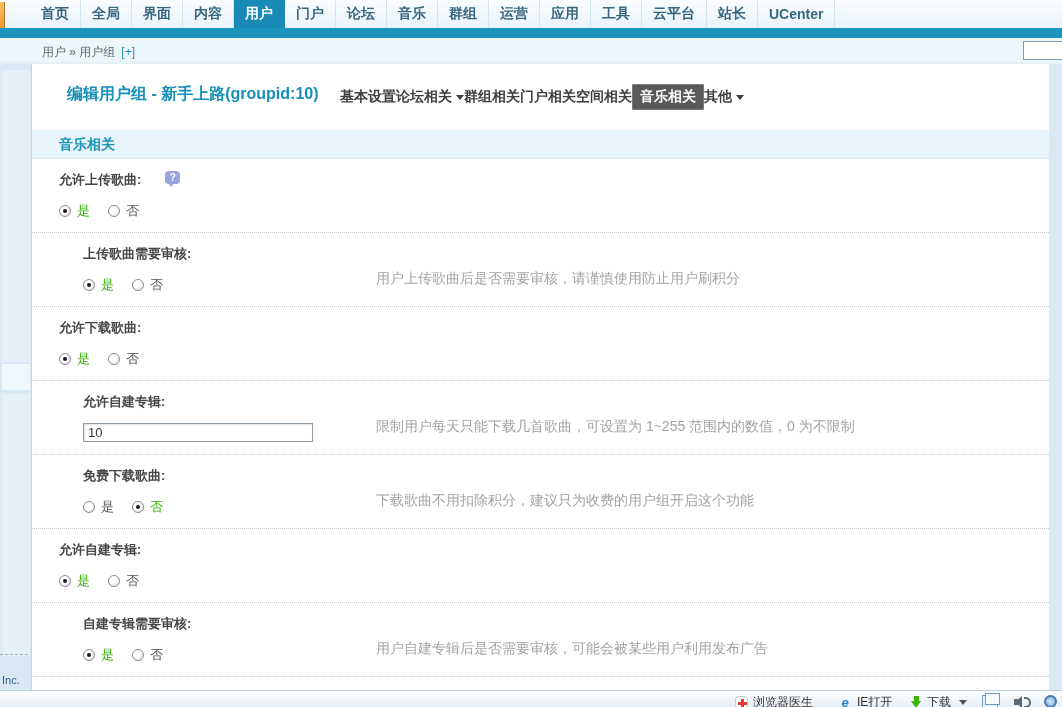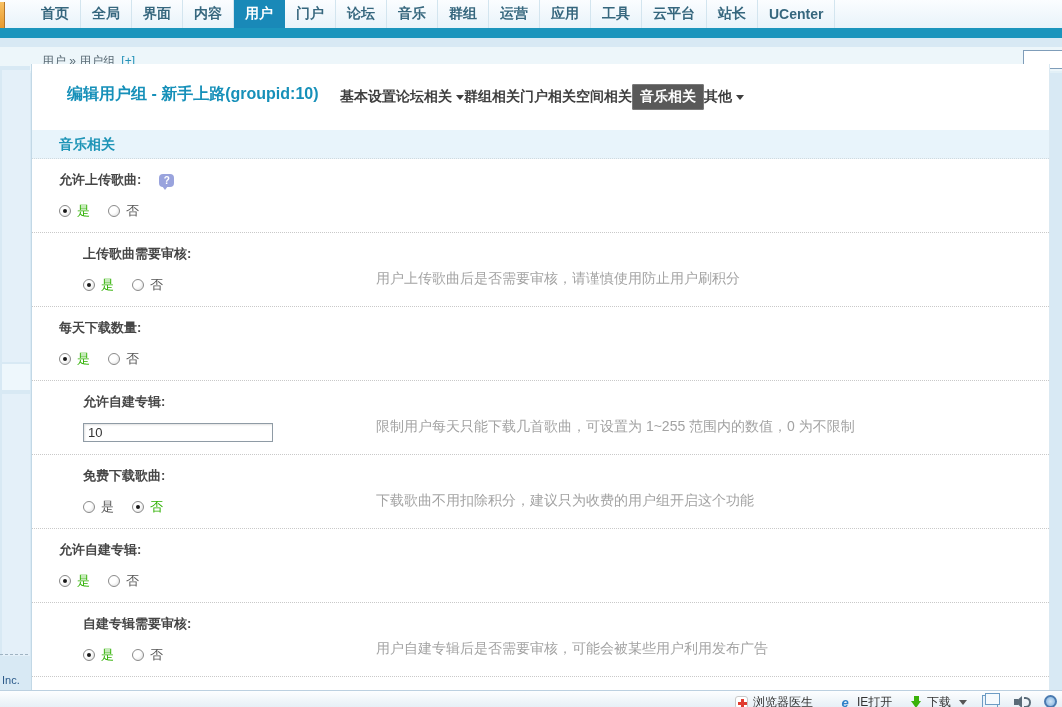--- a/index.html
+++ b/index.html
@@ -18,21 +18,21 @@
     background:linear-gradient(#f8c163,#e89a2e); border-right:1px solid #b5762a; z-index:6;}
   .nav-item {
     display:flex; align-items:center; padding:0 11px; font-size:14px; font-weight:bold;
     color:#36677e; cursor:pointer; border-right:1px solid #d3e5ef; white-space:nowrap;
   }
   .nav-item.active { background:#1989b8; color:#fff; border-right-color:#1989b8; }
   .bluebar { position:absolute; top:28px; left:0; right:0; height:10px; background:#1b95bd; }
   
   .crumbrow {
     position:absolute; top:38px; left:0; right:0; height:26px; background:#edf6fa;
-    border-bottom:2px solid #e2f0f7; font-size:12px; color:#5a6b75;margin-top:9px;
+    border-bottom:2px solid #e2f0f7; font-size:12px; color:#5a6b75;
   }
   .crumbrow .crumb { position:absolute; left:42px; top:6px; }
   .crumb .plus { color:#2291b7; margin-left:6px; cursor:pointer; }
   .crumb-search {
     position:absolute; left:1023px; top:3px; width:60px; height:19px;
     border:1px solid #7f9db9; background:#fff; font-size:12px; padding:0 3px;
   }
   
   .leftstrip { position:absolute; top:66px; left:0; width:30px; bottom:17px; background:#d8e9f4; }
   .ls-block1 { position:absolute; top:4px; left:2px; right:0; height:292px; background:#e4f0f9; }
@@ -55,38 +55,38 @@
     border-top:5px solid #3f3f3f; margin-left:4px; display:inline-block; }
   .section-band {
     position:absolute; top:66px; left:0; right:0; height:29px; background:#e8f4fb;
     border-bottom:1px dotted #cfd9de;
   }
   .section-band span { position:absolute; left:27px; top:6px; font-size:14px; font-weight:bold; color:#1d94b6; }
   
   .form { position:absolute; top:95px; left:0; right:0; }
   .frow { position:relative; padding:12px 0 13px 27px; border-bottom:1px dotted #c9c9c9; }
   .frow.indent { padding-left:51px; }
-  .flabel { font-size:13px; font-weight:bold; color:#464646; display:flex; align-items:center; gap:18px; }
+  .flabel { font-size:13px; font-weight:bold; color:#464646; display:flex; align-items:flex-start; gap:24px; }
   .fctrl { margin-top:13px; display:flex; align-items:center; height:17px; }
   .help {
     width:15px; height:13px; background:#99a3dd; border-radius:4px; position:relative;
     color:#fff; font-size:10px; font-weight:bold; text-align:center; line-height:13px; cursor:pointer;
   }
   .help::after { content:""; position:absolute; left:3px; bottom:-3px;
     border-left:3px solid transparent; border-right:3px solid transparent; border-top:4px solid #99a3dd; }
   .radio {
     width:12px; height:12px; border:1px solid #8a8a8a; border-radius:50%;
     background:radial-gradient(circle at 35% 35%, #ffffff 40%, #d9d9d9); position:relative; cursor:pointer; flex:0 0 auto;
   }
   .radio.checked::after { content:""; position:absolute; left:3px; top:3px; width:4px; height:4px;
     background:#1a1a1a; border-radius:50%; }
   .ropt { font-size:13px; color:#555; margin:0 18px 0 6px; }
   .ropt.sel { color:#2eb000; }
   .textbox {
-    width:190px; height:19px; border:1px solid #8f9ba5; background:#fff; font-size:13px;
+    width:230px; height:19px; border:1px solid #8f9ba5; background:#fff; font-size:13px;
     padding:0 4px; color:#333; box-shadow:inset 1px 1px 2px rgba(0,0,0,.12);
   }
   .hint { position:absolute; left:344px; font-size:14px; color:#a3a3a3; white-space:nowrap; }
   .hint.rv { top:37px; }
   
   .statusbar {
     position:absolute; top:690px; left:0; width:1062px; height:24px;
     background:linear-gradient(#fdfeff,#dde9f2); border-top:1px solid #bcd0e0; z-index:8;
   }
   .sb-item { position:absolute; top:3px; display:flex; align-items:center; gap:5px;
@@ -211,21 +211,21 @@
         <span class="radio checked"></span>
         <span class="ropt sel">是</span>
         <span class="radio"></span>
         <span class="ropt">否</span>
       </div>
       <div class="hint rv">用户上传歌曲后是否需要审核，请谨慎使用防止用户刷积分</div>
     </div>
 
     <div class="frow">
       <div class="flabel">
-          <span>每天下载数量:</span>
+          <span>允许下载歌曲:</span>
         </div>
       <div class="fctrl">
         <span class="radio checked"></span>
         <span class="ropt sel">是</span>
         <span class="radio"></span>
         <span class="ropt">否</span>
       </div>
     </div>
 
     <div class="frow indent">

